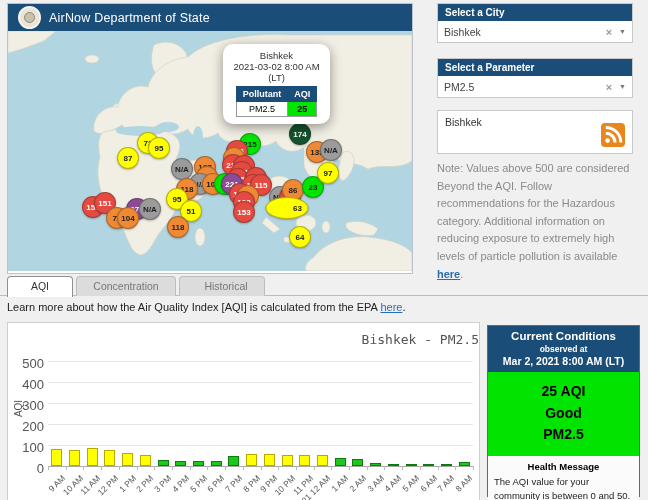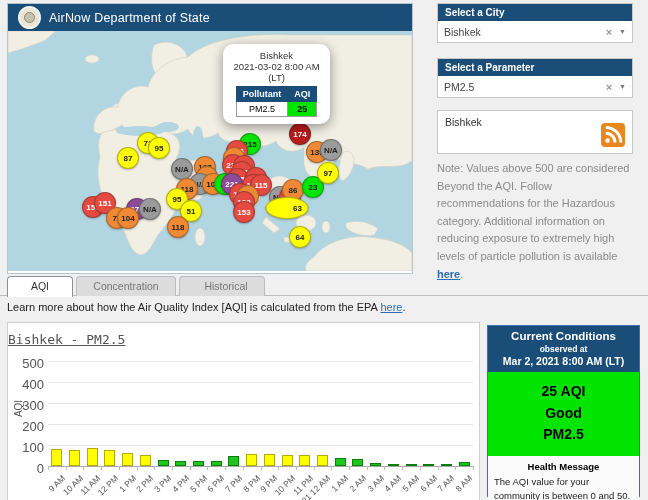--- a/index.html
+++ b/index.html
@@ -61,22 +61,22 @@
   .tab{height:19px;line-height:19px;text-align:center;font-size:10.5px;color:#777;
        background:#dcdcdc;border:1px solid #bdbdbd;border-bottom:none;
        border-radius:4px 4px 0 0;cursor:pointer;}
   .tab.active{background:#fff;color:#333;border-color:#8f8f8f;height:20px;z-index:6;}
   .tab.t1{width:64px;}.tab.t2{width:98px;}.tab.t3{width:76px;padding-left:8px;}
   .learn{position:absolute;left:7px;top:301px;font-size:11px;color:#222;}
 
   
   .chart-box{position:absolute;left:7px;top:322px;width:471px;height:200px;
              background:#fff;border:1px solid #cfcfcf;}
-  .chart-title{position:absolute;left:0;top:9px;width:100%;text-align:left;
-               font-family:"DejaVu Sans Mono",monospace;font-size:13px;color:#545454;text-decoration:underline;}
+  .chart-title{position:absolute;left:0;top:9px;width:100%;text-align:right;
+               font-family:"DejaVu Sans Mono",monospace;font-size:13px;color:#545454;}
   .ylab{position:absolute;left:2px;top:80px;font-size:10px;color:#545454;
         transform:rotate(-90deg);}
   .gridline{position:absolute;height:1px;background:#e6e6e6;}
   .baseline{position:absolute;height:1px;background:#a8a8a8;}
   .ytick{position:absolute;width:30px;text-align:right;font-size:13px;color:#545454;}
   .bar{position:absolute;box-sizing:border-box;width:11px;}
   .bar.yellow{background:#ffff00;border:1px solid #b9a800;}
   .bar.green{background:#1ec61e;border:1px solid #0b7d0b;}
   .xtick{position:absolute;width:1px;height:4px;background:#bbb;}
   .xlab{position:absolute;font-size:8.5px;color:#545454;white-space:nowrap;
@@ -164,21 +164,21 @@
           <div class="marker" style="left: 179px; top: 158px; background: rgb(239, 137, 51);">118</div>
           <div class="marker" style="left: 169px; top: 168px; background: rgb(255, 255, 0);">95</div>
           <div class="marker" style="left: 183px; top: 180px; background: rgb(255, 255, 0);">51</div>
           <div class="marker" style="left: 170px; top: 196px; background: rgb(239, 137, 51);">118</div>
           <div class="marker light" style="left: 85px; top: 176px; background: rgb(230, 73, 64);">155</div>
           <div class="marker light" style="left: 97px; top: 172px; background: rgb(230, 73, 64);">151</div>
           <div class="marker light" style="left: 129px; top: 178px; background: rgb(141, 74, 151);">278</div>
           <div class="marker" style="left: 142px; top: 178px; background: rgb(155, 155, 155);">N/A</div>
           <div class="marker" style="left: 109px; top: 187px; background: rgb(239, 137, 51);">74</div>
           <div class="marker" style="left: 120px; top: 187px; background: rgb(239, 137, 51);">104</div>
-          <div class="marker light" style="left: 292px; top: 103px; background: #b91c1c;">174</div>
+          <div class="marker light" style="left: 292px; top: 103px; background: #14532d;">174</div>
           <div class="marker" style="left: 242px; top: 113px; background: rgb(0, 228, 0);">215</div>
           <div class="marker light" style="left: 229px; top: 120px; background: rgb(230, 73, 64);">155</div>
           <div class="marker" style="left: 226px; top: 127px; background: rgb(239, 137, 51);">92</div>
           <div class="marker light" style="left: 225px; top: 134px; background: rgb(230, 73, 64);">218</div>
           <div class="marker light" style="left: 236px; top: 135px; background: rgb(230, 73, 64);">188</div>
           <div class="marker light" style="left: 234px; top: 141px; background: rgb(230, 73, 64);">181</div>
           <div class="marker light" style="left: 230px; top: 148px; background: rgb(230, 73, 64);">165</div>
           <div class="marker light" style="left: 248px; top: 147px; background: rgb(230, 73, 64);">132</div>
           <div class="marker light" style="left: 224px; top: 153px; background: rgb(141, 74, 151);">221</div>
           <div class="marker light" style="left: 245px; top: 154px; background: rgb(230, 73, 64);">117</div>

